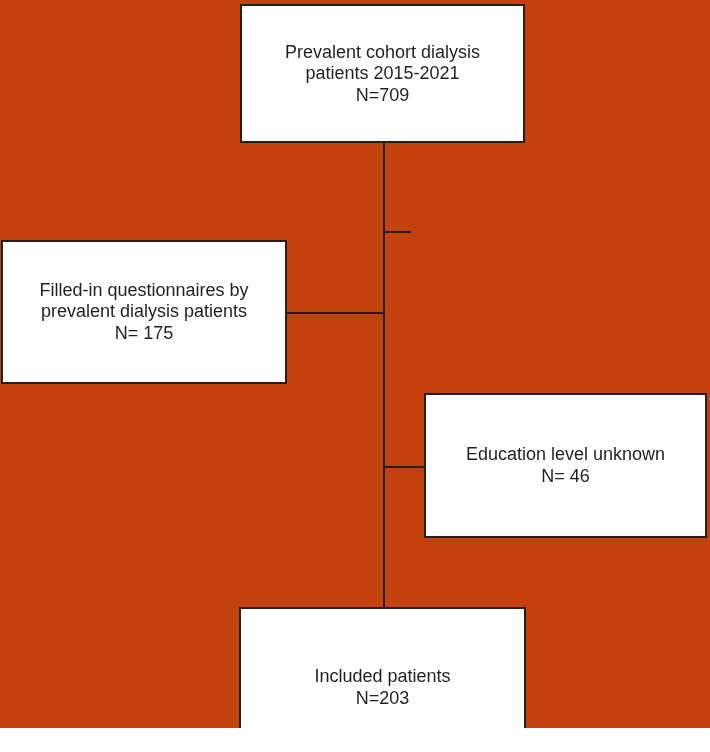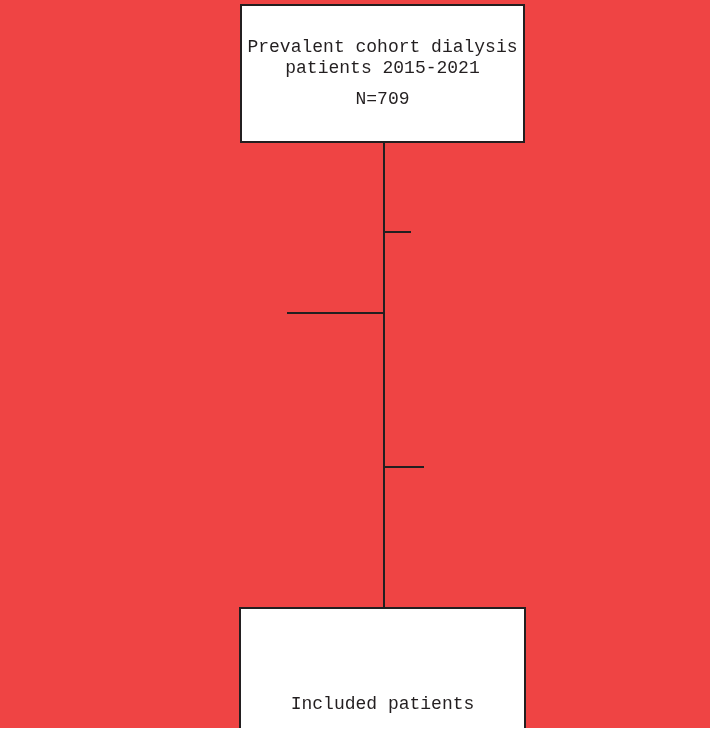--- a/index.html
+++ b/index.html
@@ -4,56 +4,56 @@
 <style>
   html, body {
     margin: 0;
     padding: 0;
     background: #ffffff;
   }
   .canvas {
     position: relative;
     width: 710px;
     height: 728px;
-    background: #ef4444;
+    background: #c2410c;
     overflow: hidden;
-    font-family: Liberation Mono, monospace;
+    font-family: Liberation Sans, sans-serif;
   }
   .box {
     position: absolute;
     box-sizing: border-box;
     border: 2px solid #231f20;
     background: #ffffff;
     color: #231f20;
     display: flex;
     flex-direction: column;
     align-items: center;
     justify-content: center;
     text-align: center;
     font-size: 18px;
     line-height: 21px;
   }
   .box .label {
     white-space: pre-line;
   }
   .box .n {
-    margin-top: 10px;
+    margin-top: 1px;
     white-space: pre;
   }
   .line {
     position: absolute;
     background: #231f20;
   }
 
   
   .box-top     { left: 240px; top: 4px;   width: 285px; height: 139px; }
   .box-right1  { left: 411px; top: 159px; width: 285px; height: 145px; }
   .box-left    { left: 1px;   top: 240px; width: 286px; height: 144px; }
   .box-right2  { left: 424px; top: 393px; width: 283px; height: 145px; }
-  .box-bottom  { left: 239px; top: 607px; width: 287px; height: 141px; padding-top: 20px; justify-content: flex-end; }
+  .box-bottom  { left: 239px; top: 607px; width: 287px; height: 141px; padding-top: 20px; }
 
   
   .v-main   { left: 383px; top: 143px; width: 2px;  height: 464px; }
   .h-right1 { left: 385px; top: 231px; width: 26px; height: 2px; }
   .h-left   { left: 287px; top: 312px; width: 96px; height: 2px; }
   .h-right2 { left: 385px; top: 466px; width: 39px; height: 2px; }
 </style>
 </head>
 <body>
 
@@ -64,20 +64,29 @@
   <div class="line h-left"></div>
   <div class="line h-right2"></div>
 
   <div class="box box-top">
     <div class="label">Prevalent cohort dialysis
 patients 2015-2021</div>
     <div class="n">N=709</div>
   </div>
 
 
+  <div class="box box-left">
+    <div class="label">Filled-in questionnaires by
+prevalent dialysis patients</div>
+    <div class="n">N= 175</div>
+  </div>
 
+  <div class="box box-right2">
+    <div class="label">Education level unknown</div>
+    <div class="n">N= 46</div>
+  </div>
 
   <div class="box box-bottom">
     <div class="label">Included patients</div>
     <div class="n">N=203</div>
   </div>
 
 </div>
 
 </body></html>

